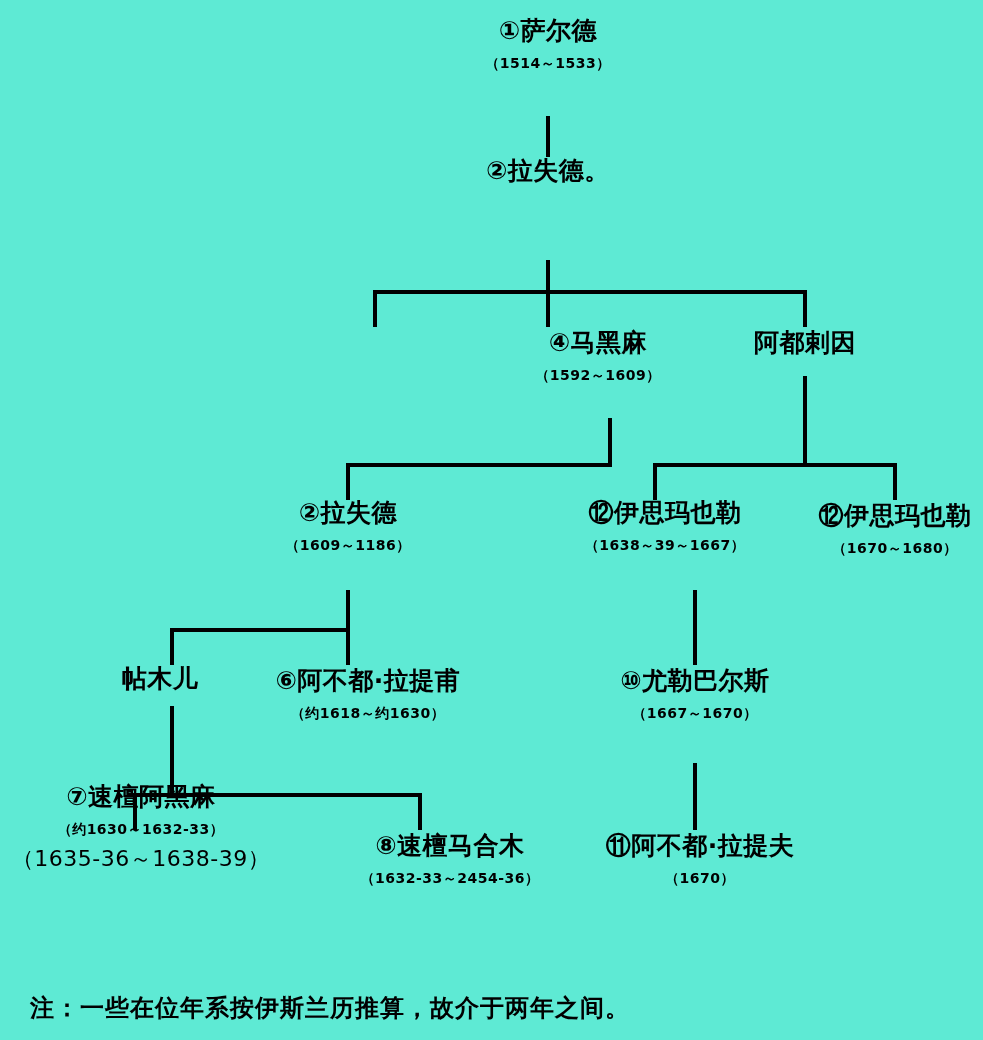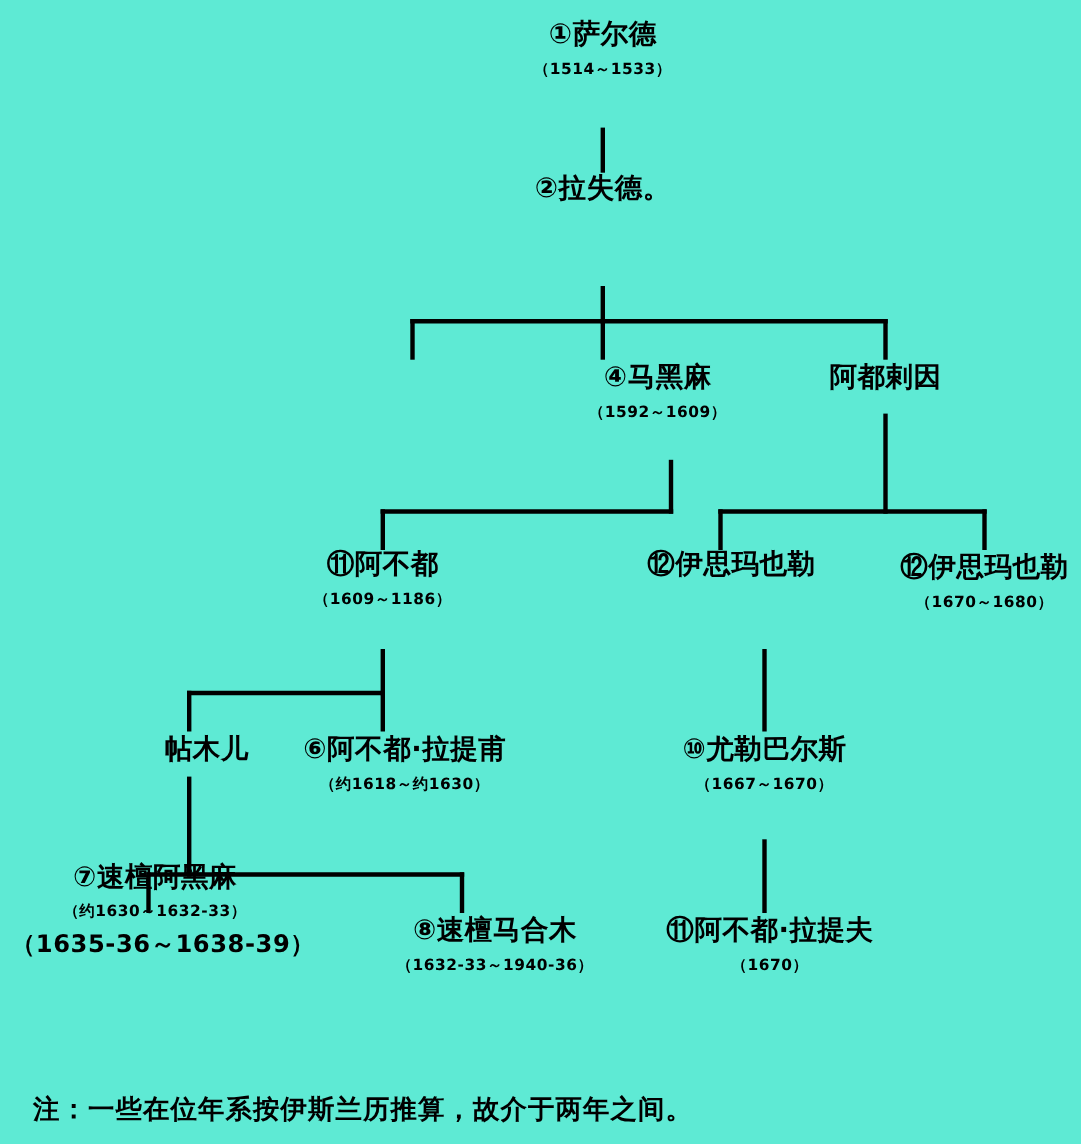--- a/index.html
+++ b/index.html
@@ -32,21 +32,21 @@
   }
   .node .years {
     font-size: 14px;
     font-weight: 700;
     display: block;
     margin-top: 12px;
     letter-spacing: 0.5px;
   }
   .node .years2 {
     font-size: 22px;
-    font-weight: 700;
+    font-weight: 400;
     display: block;
     margin-top: 10px;
     letter-spacing: 0.5px;
   }
   .note {
     position: absolute;
     font-size: 24px;
     font-weight: 700;
     letter-spacing: 1px;
     white-space: nowrap;
@@ -114,34 +114,35 @@
   <div class="node" style="left:498px; top:330px; width:200px;">
     <span class="name">④马黑麻</span>
     <span class="years">（1592～1609）</span>
   </div>
 
   <div class="node" style="left:705px; top:330px; width:200px;">
     <span class="name">阿都剌因</span>
   </div>
 
   <div class="node" style="left:248px; top:500px; width:200px;">
-    <span class="name">⑪阿不都</span>
+    <span class="name">②拉失德</span>
     <span class="years">（1609～1186）</span>
   </div>
 
   <div class="node" style="left:535px; top:500px; width:260px;">
     <span class="name">⑫伊思玛也勒</span>
+    <span class="years">（1638～39～1667）</span>
   </div>
 
   <div class="node" style="left:785px; top:503px; width:220px;">
     <span class="name">⑫伊思玛也勒</span>
     <span class="years">（1670～1680）</span>
   </div>
 
-  <div class="node" style="left:98px; top:668px; width:180px;">
+  <div class="node" style="left:70px; top:668px; width:180px;font-family:Liberation Mono, monospace;">
     <span class="name">帖木儿</span>
   </div>
 
   <div class="node" style="left:218px; top:668px; width:300px;">
     <span class="name">⑥阿不都·拉提甫</span>
     <span class="years">（约1618～约1630）</span>
   </div>
 
   <div class="node" style="left:580px; top:668px; width:230px;">
     <span class="name">⑩尤勒巴尔斯</span>
@@ -149,21 +150,21 @@
   </div>
 
   <div class="node" style="left:10px; top:784px; width:262px;">
     <span class="name">⑦速檀阿黑麻</span>
     <span class="years">（约1630～1632-33）</span>
     <span class="years2">（1635-36～1638-39）</span>
   </div>
 
   <div class="node" style="left:300px; top:833px; width:300px;">
     <span class="name">⑧速檀马合木</span>
-    <span class="years">（1632-33～1940-36）</span>
+    <span class="years">（1632-33～2454-36）</span>
   </div>
 
   <div class="node" style="left:575px; top:833px; width:250px;">
     <span class="name">⑪阿不都·拉提夫</span>
     <span class="years">（1670）</span>
   </div>
 
   <div class="note" style="left:30px; top:992px;">注：一些在位年系按伊斯兰历推算，故介于两年之间。</div>
 
 </div>

